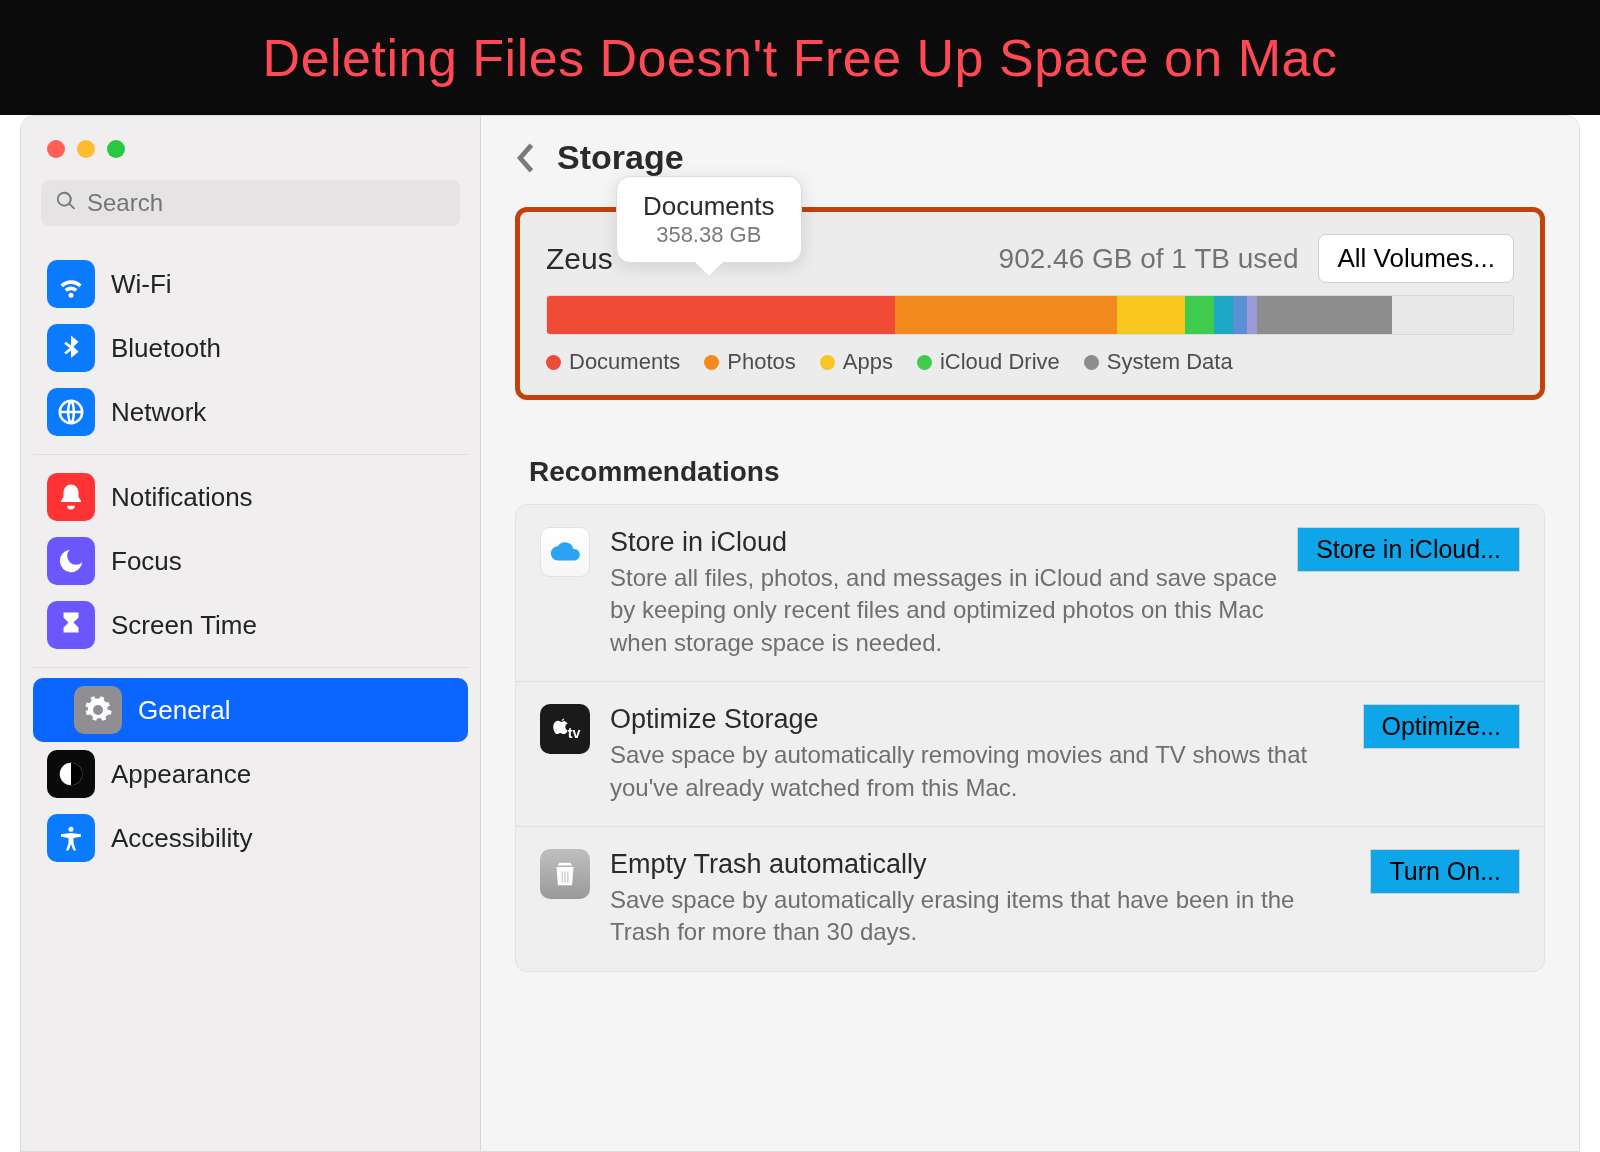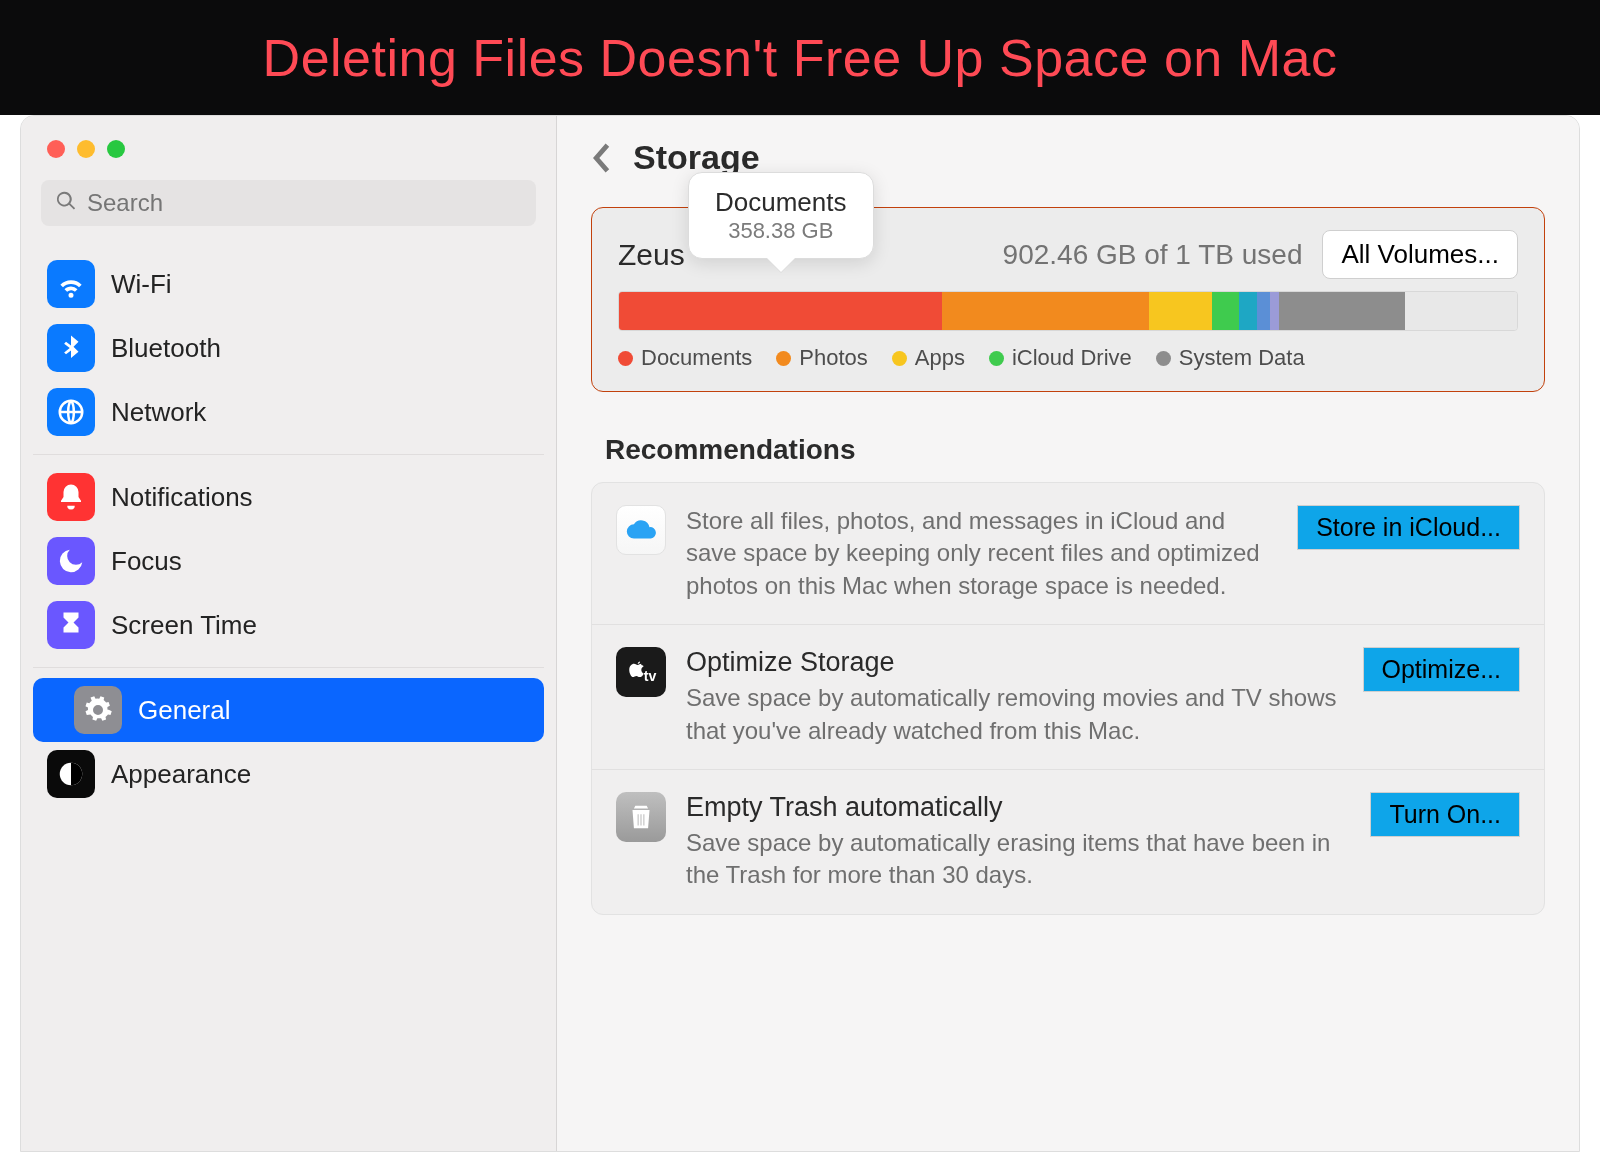--- a/index.html
+++ b/index.html
@@ -6,21 +6,21 @@
 body { background:#fff; width:1600px; height:1152px; overflow:hidden; }
 
 
 .banner { background:#0b0b0c; height:115px; display:flex; align-items:center; justify-content:center; }
 .banner-title { color:#ff4a55; font-size:52px; font-weight:500; letter-spacing:0.5px; }
 
 
 .window { position:relative; width:1560px; height:1037px; margin:0 auto; background:#f4f4f4; border-radius:14px 14px 0 0; border:1px solid #ddd; display:flex; overflow:hidden; }
 
 
-.sidebar { width:536px; background:#f0eeee; border-right:1px solid #d7d5d5; padding:18px 0 0 0; display:flex; flex-direction:column; }
+.sidebar { width:460px; background:#f0eeee; border-right:1px solid #d7d5d5; padding:18px 0 0 0; display:flex; flex-direction:column; }
 .traffic { display:flex; gap:12px; padding:6px 26px 22px 26px; }
 .tl { width:18px; height:18px; border-radius:50%; }
 .tl-red { background:#ff5f57; }
 .tl-yellow { background:#febc2e; }
 .tl-green { background:#28c840; }
 
 .search-wrap { padding:0 20px 16px 20px; }
 .search { display:flex; align-items:center; background:#e5e3e3; border-radius:8px; height:46px; padding:0 14px; gap:10px; }
 .search input { border:none; background:transparent; font-size:24px; color:#888; outline:none; width:100%; }
 .search svg { width:22px; height:22px; fill:#7a7a7a; }
@@ -42,21 +42,21 @@
 .ic-gen { background:#8e8e93; }
 .ic-appear { background:#0a0a0a; }
 
 
 .main { flex:1; background:#f6f5f5; padding:22px 34px 0 34px; overflow:auto; }
 .main-header { display:flex; align-items:center; gap:22px; margin-bottom:30px; }
 .back-chevron { width:20px; height:32px; cursor:pointer; }
 .back-chevron svg { width:100%; height:100%; stroke:#7a7a7a; stroke-width:3; fill:none; }
 .main-title { font-size:34px; font-weight:700; color:#2a2a2a; }
 
-.panel { background:#ececec; border:1px solid #c2410c; border-radius:12px; padding:22px 26px 20px 26px; margin-bottom:42px; position:relative; }
+.panel { background:#ececec; border:5px solid #c2410c; border-radius:12px; padding:22px 26px 20px 26px; margin-bottom:56px; position:relative; }
 
 .volume-row { display:flex; align-items:center; gap:20px; margin-bottom:12px; }
 .volume-name { font-size:30px; font-weight:400; color:#2b2b2b; flex:1; }
 .volume-used { font-size:28px; color:#737373; }
 .all-vol-btn { background:#fff; border:1px solid #cfcfcf; border-radius:8px; padding:8px 18px; font-size:26px; cursor:pointer; }
 
 .storage-bar { height:40px; border-radius:4px; overflow:hidden; display:flex; border:1px solid #d8d8d8; margin-bottom:14px; }
 .seg { height:100%; }
 
 .legend { display:flex; gap:24px; flex-wrap:wrap; }
@@ -178,20 +178,29 @@
           <span class="side-label">General</span>
         </div>
         <div class="side-item">
           <div class="side-icon ic-appear">
               <svg viewBox="0 0 24 24">
                 <circle cx="12" cy="12" r="9" fill="#fff"></circle>
                 <path d="M12 3v18a9 9 0 000-18z" fill="#000"></path>
               </svg>
             </div>
           <span class="side-label">Appearance</span>
+        </div>
+        <div class="side-item">
+          <div class="side-icon ic-acc">
+              <svg viewBox="0 0 24 24">
+                <circle cx="12" cy="5" r="2"></circle>
+                <path d="M4 9l8-1 8 1v2l-6 1v4l2 6h-2l-2-5-2 5H8l2-6v-4L4 11V9z"></path>
+              </svg>
+            </div>
+          <span class="side-label">Accessibility</span>
         </div>
       </div>
 
     </div>
   </div>
 
   <div class="main">
     <div class="main-header">
       <div class="back-chevron">
         <svg viewBox="0 0 12 20">
@@ -250,20 +259,21 @@
 
     <div class="rec-panel">
 
       <div class="rec-item">
         <div class="rec-icon ic-icloud">
           <svg viewBox="0 0 24 24">
               <path fill="#2aa3f4" d="M19 18H7a5 5 0 010-10 6 6 0 0111 2 4 4 0 011 8z"></path>
             </svg>
         </div>
         <div class="rec-body">
+          <div class="rec-title">Store in iCloud</div>
           <div class="rec-desc">Store all files, photos, and messages in iCloud and save space by keeping only recent files and optimized photos on this Mac when storage space is needed.</div>
         </div>
         <button class="rec-btn">Store in iCloud...</button>
       </div>
 
       <div class="rec-item">
         <div class="rec-icon ic-tv">
           <svg viewBox="0 0 24 24">
               <path fill="#fff" d="M9 5c0-1 1-2 2-2 0 1-1 2-2 2zm3 1c1 0 2 1 2 1s-2 1-2 3 2 3 2 3-1 3-3 3-2-1-3-1-2 1-3 1-3-3-3-6 2-5 4-5c1 0 2 1 3 1s2-1 3-1z" transform="translate(2,2) scale(0.85)"></path>
               <text x="14" y="18" fill="#fff" font-size="10" font-weight="700">tv</text>

